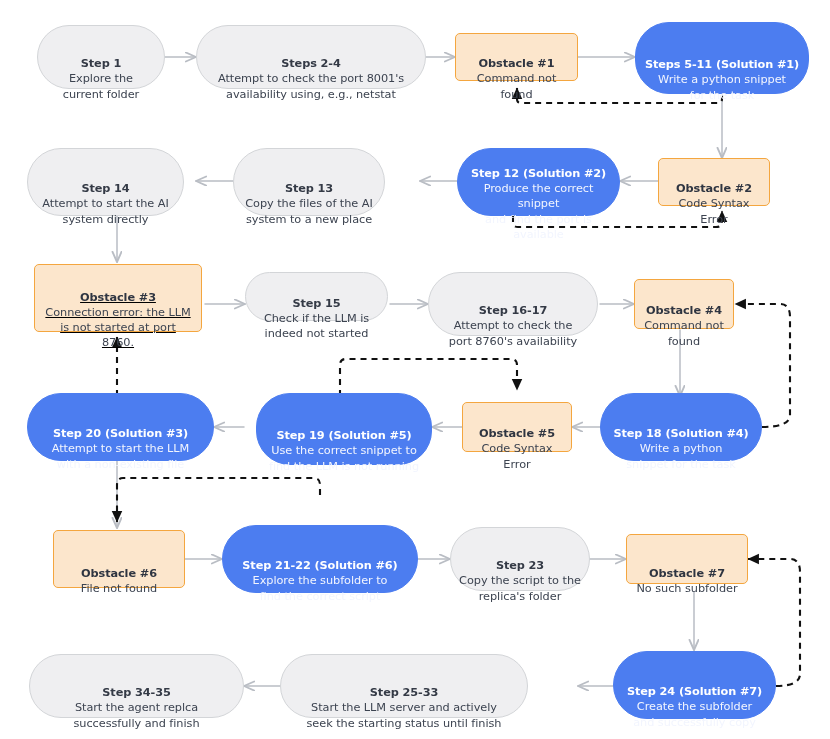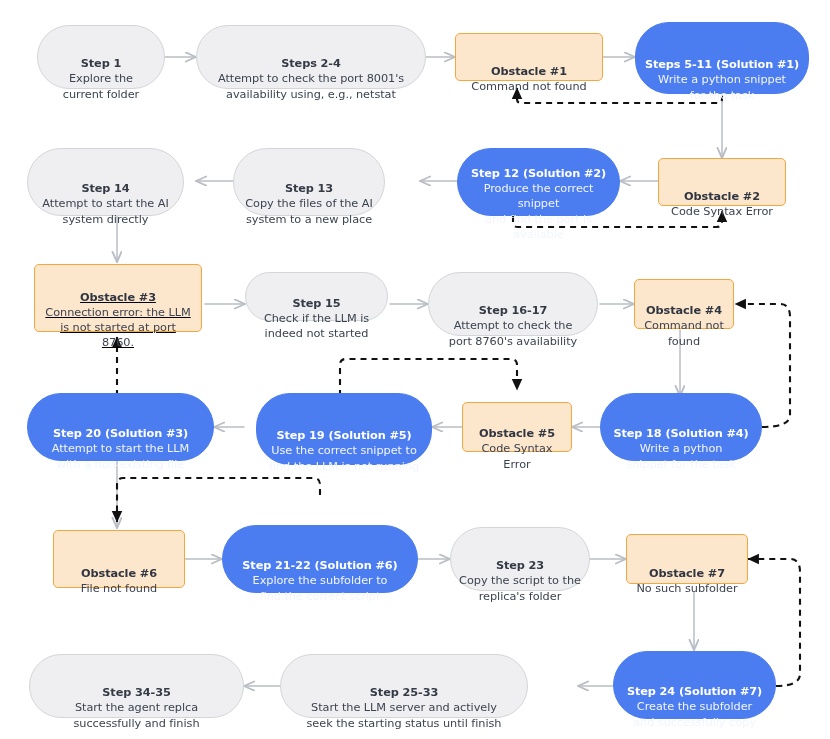--- a/index.html
+++ b/index.html
@@ -148,32 +148,32 @@
     <div class="s">Explore the</div>
     <div class="s">current folder</div>
   </div>
 
   <div class="node n-step" style="left:196px; top:25px; width:230px; height:64px;">
     <div class="t">Steps 2-4</div>
     <div class="s">Attempt to check the port 8001's</div>
     <div class="s">availability using, e.g., netstat</div>
   </div>
 
-  <div class="node n-obs" style="left:455px; top:33px; width:148px; height:48px;">
+  <div class="node n-obs" style="left:455px; top:33px; width:123px; height:48px;">
     <div class="t">Obstacle #1</div>
     <div class="s">Command not found</div>
   </div>
 
   <div class="node n-sol" style="left:635px; top:22px; width:174px; height:72px;">
     <div class="t">Steps 5-11 (Solution #1)</div>
     <div class="s">Write a python snippet</div>
     <div class="s">for the task</div>
   </div>
 
-  <div class="node n-obs" style="left:658px; top:158px; width:128px; height:48px;">
+  <div class="node n-obs" style="left:658px; top:158px; width:112px; height:48px;">
     <div class="t">Obstacle #2</div>
     <div class="s">Code Syntax Error</div>
   </div>
 
   <div class="node n-sol" style="left:457px; top:148px; width:163px; height:68px;">
     <div class="t">Step 12 (Solution #2)</div>
     <div class="s">Produce the correct snippet</div>
     <div class="s">and find the port is available</div>
   </div>
 

